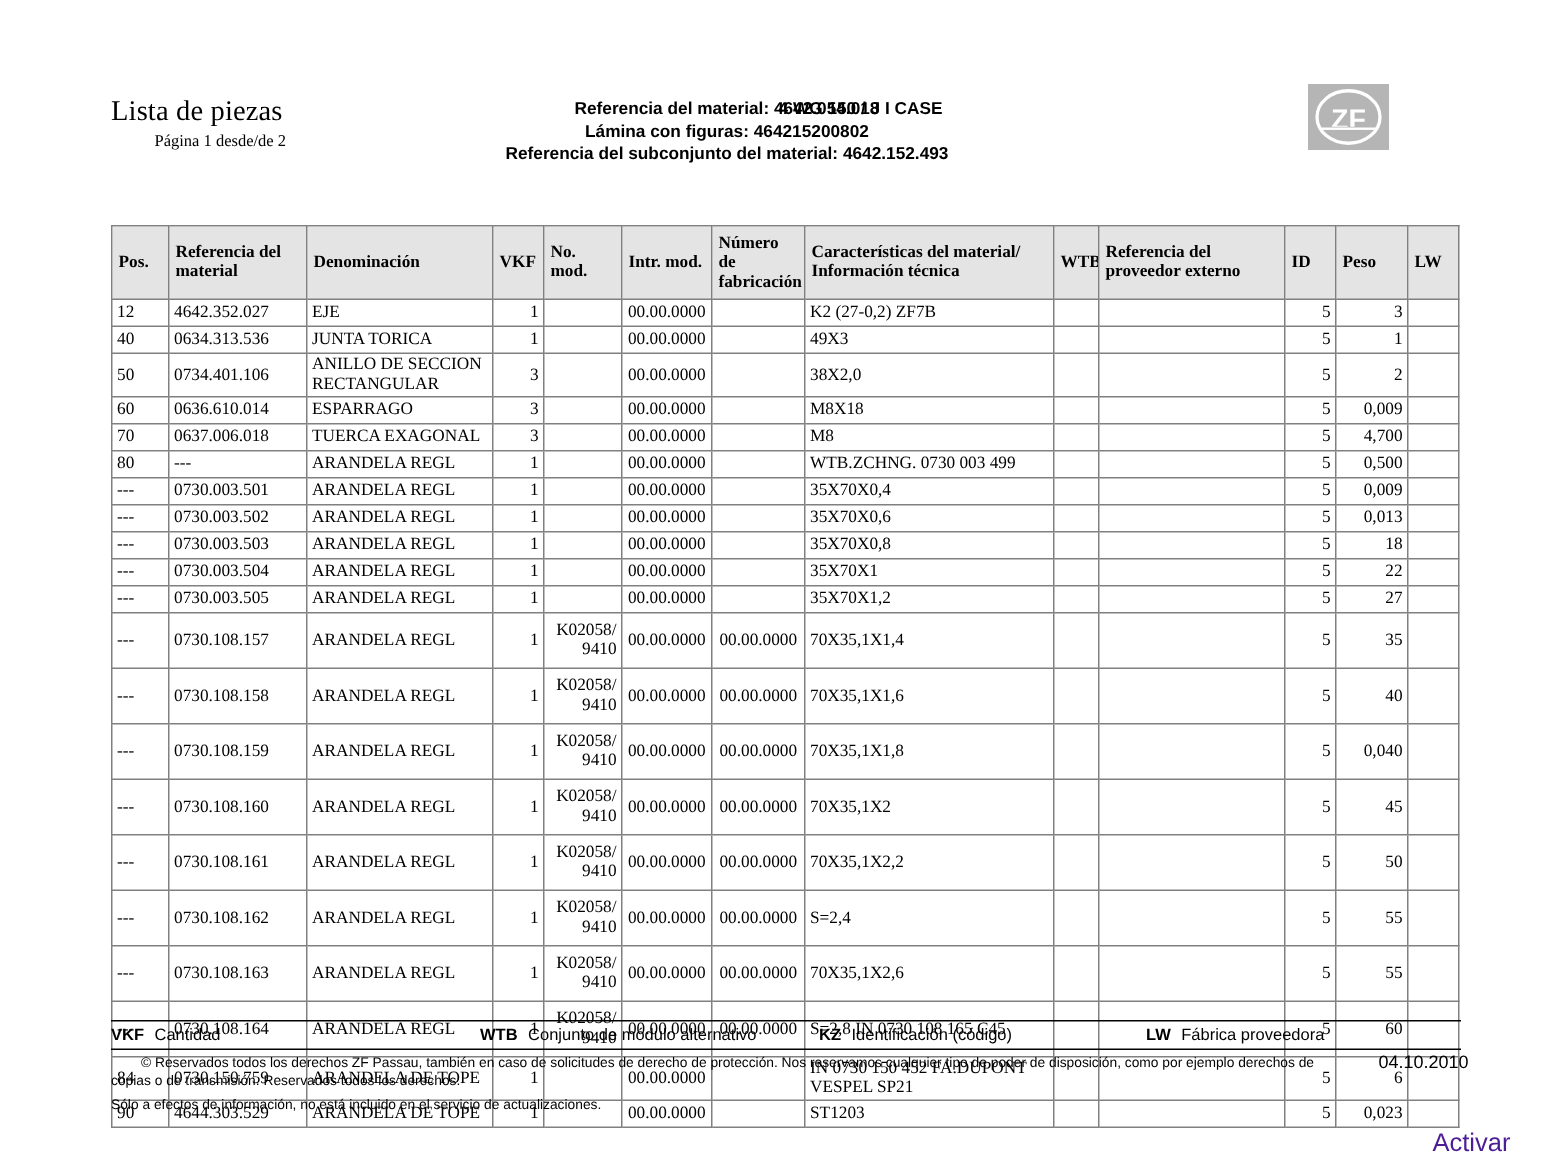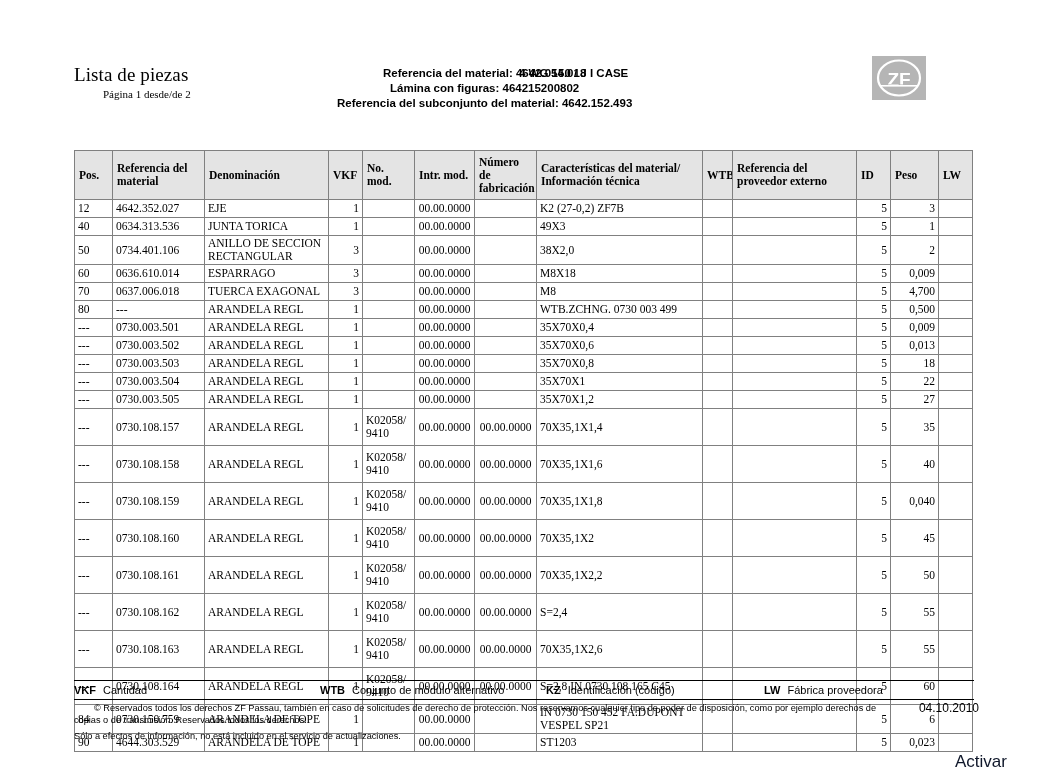--- a/index.html
+++ b/index.html
@@ -119,20 +119,21 @@
   col.c-prov  { width: 124px; }
   col.c-id    { width: 34px; }
   col.c-peso  { width: 48px; }
   col.c-lw    { width: 34px; }
 
   tr.r-tall td { height: 34px; }
   tr.r-mid  td { height: 25px; }
   tr.r-norm td { height: 15px; }
 
   td.nomod-wrap {
+    text-align: right;
     line-height: 12px;
     font-size: 11.5px;
     padding-right: 2px;
   }
 
   
   #legend {
     position: absolute;
     left: 74px;
     top: 680px;
@@ -177,21 +178,21 @@
   }
   #copy-line-3 { margin-top: 5px; }
 
   
   #watermark {
     position: absolute;
     left: 955px;
     top: 752px;
     font-family: "Liberation Sans", "DejaVu Sans", sans-serif;
     font-size: 17px;
-    color: #0f172a;
+    color: #4c1d95;
     white-space: nowrap;
   }
 </style>
 </head>
 <body>
 
 <div id="doc-header">
 
   <div id="title-block">
     <div id="doc-title">Lista de piezas</div>

